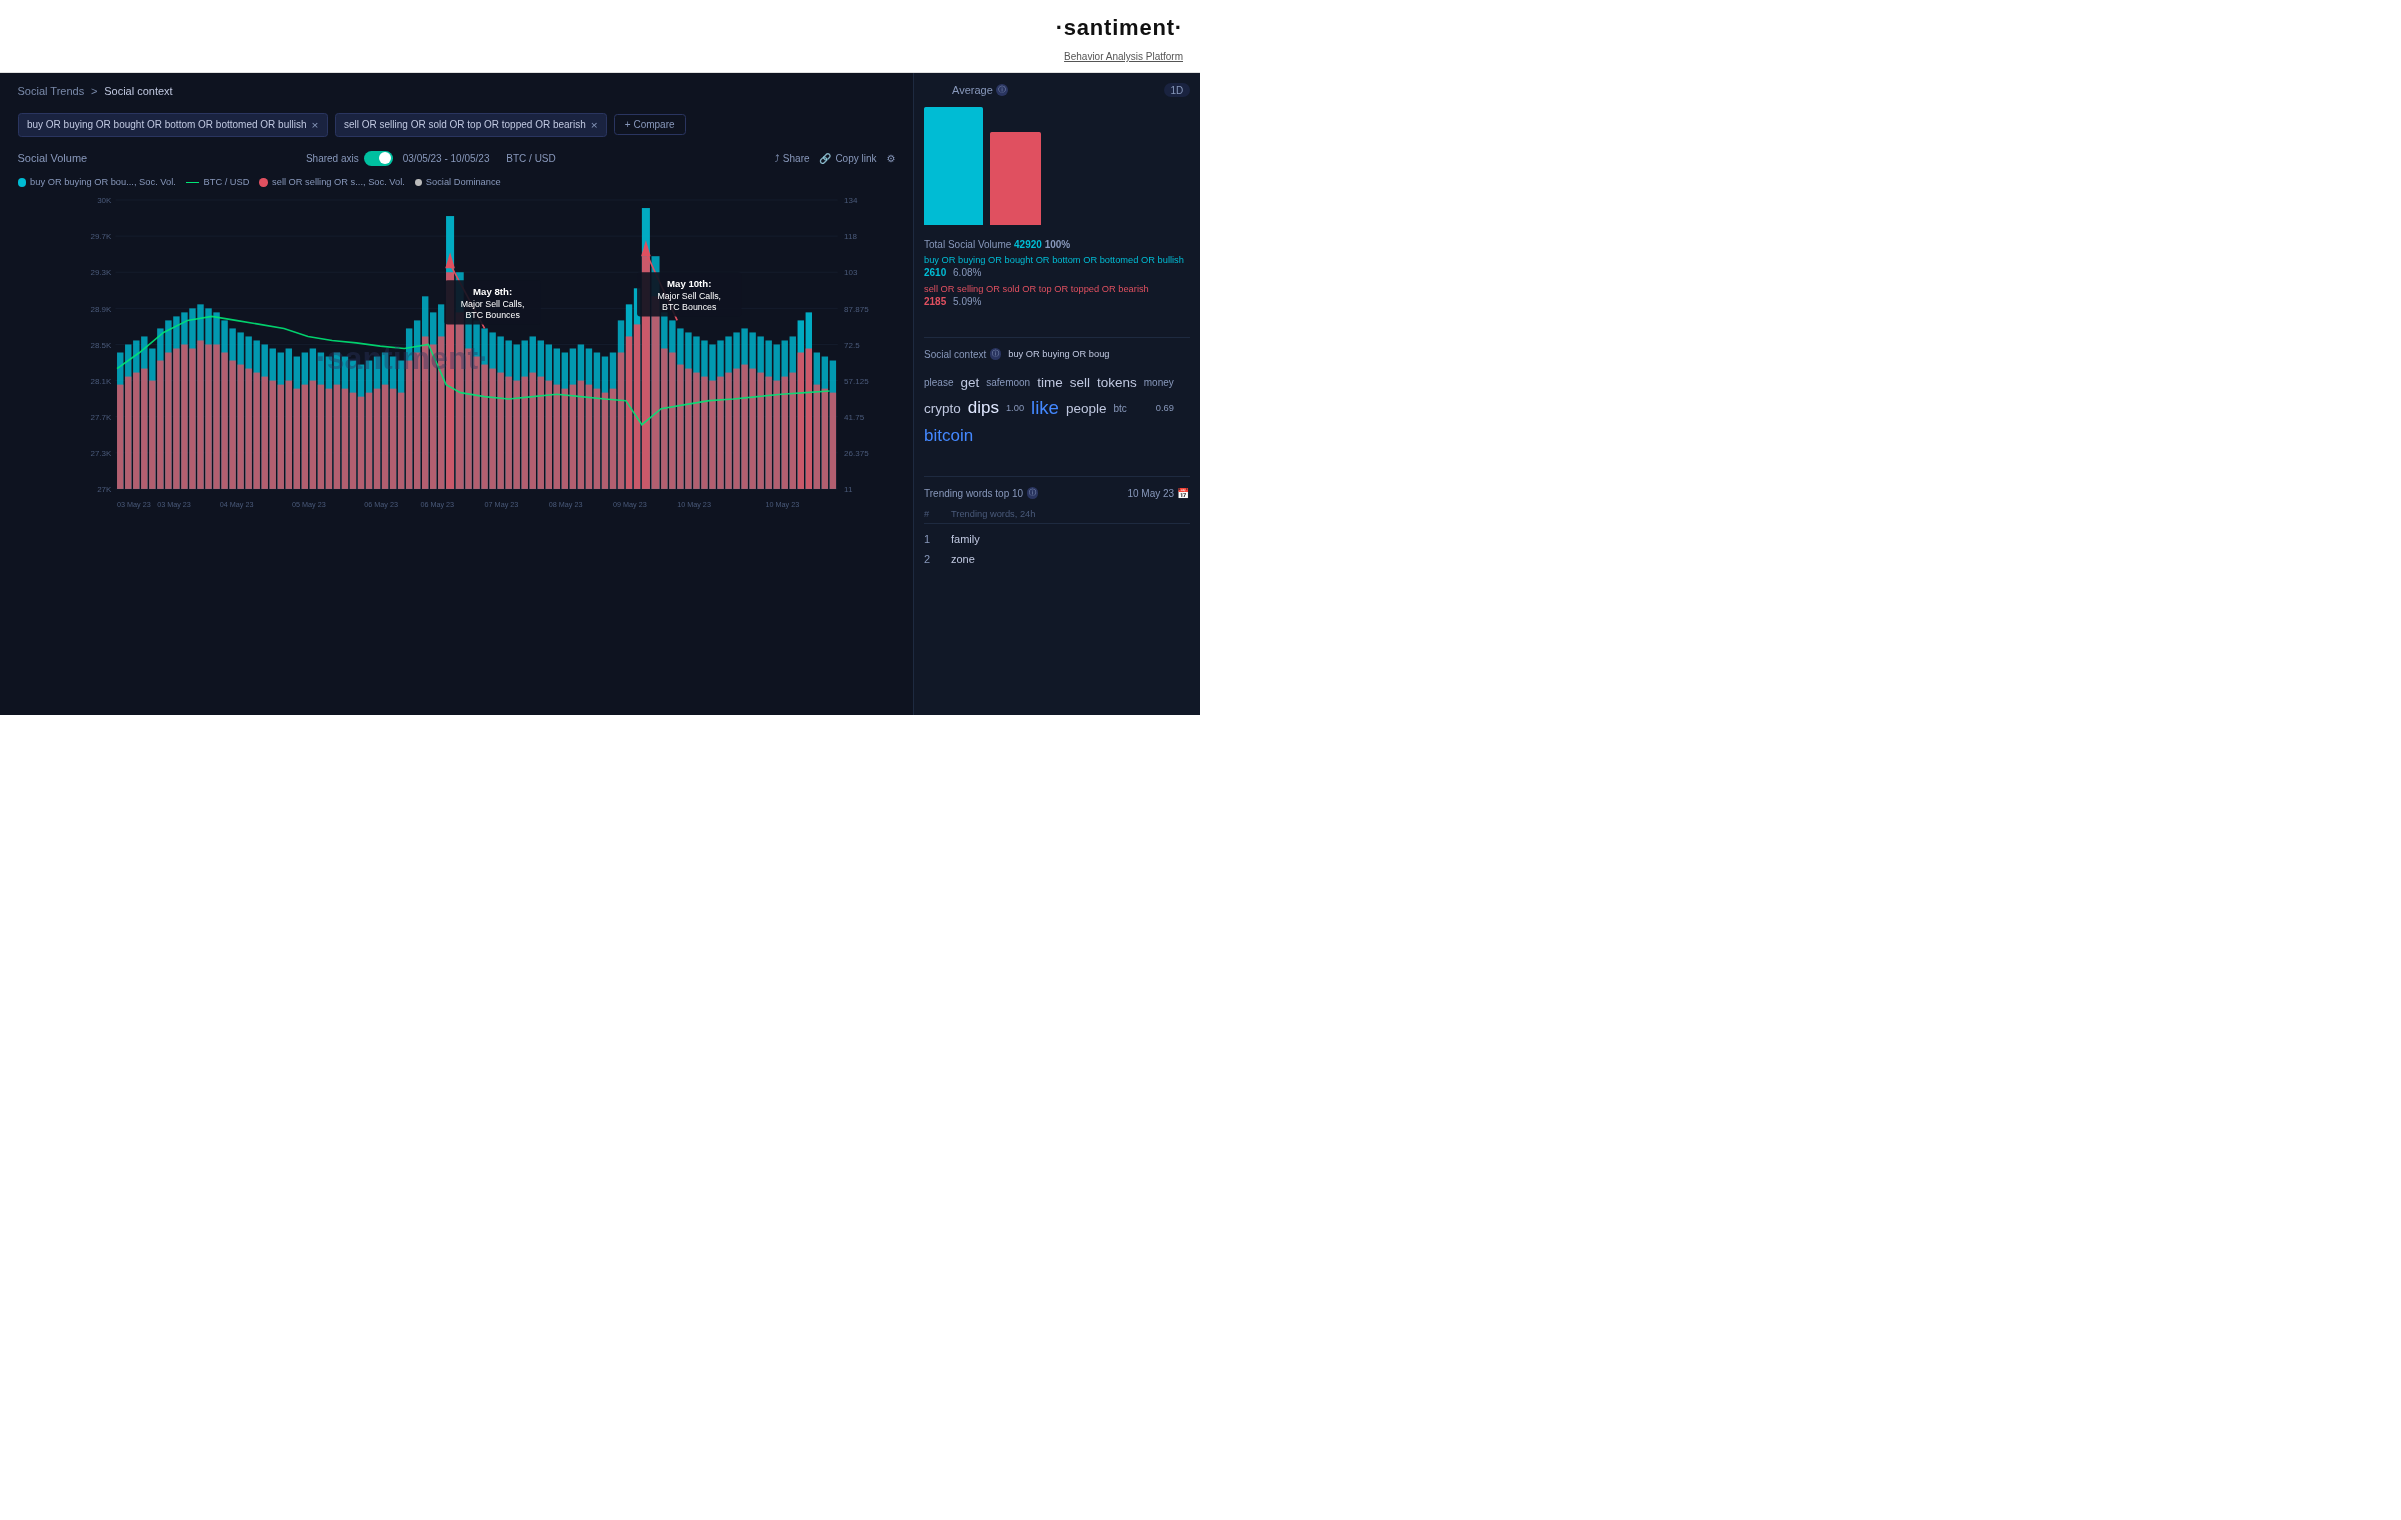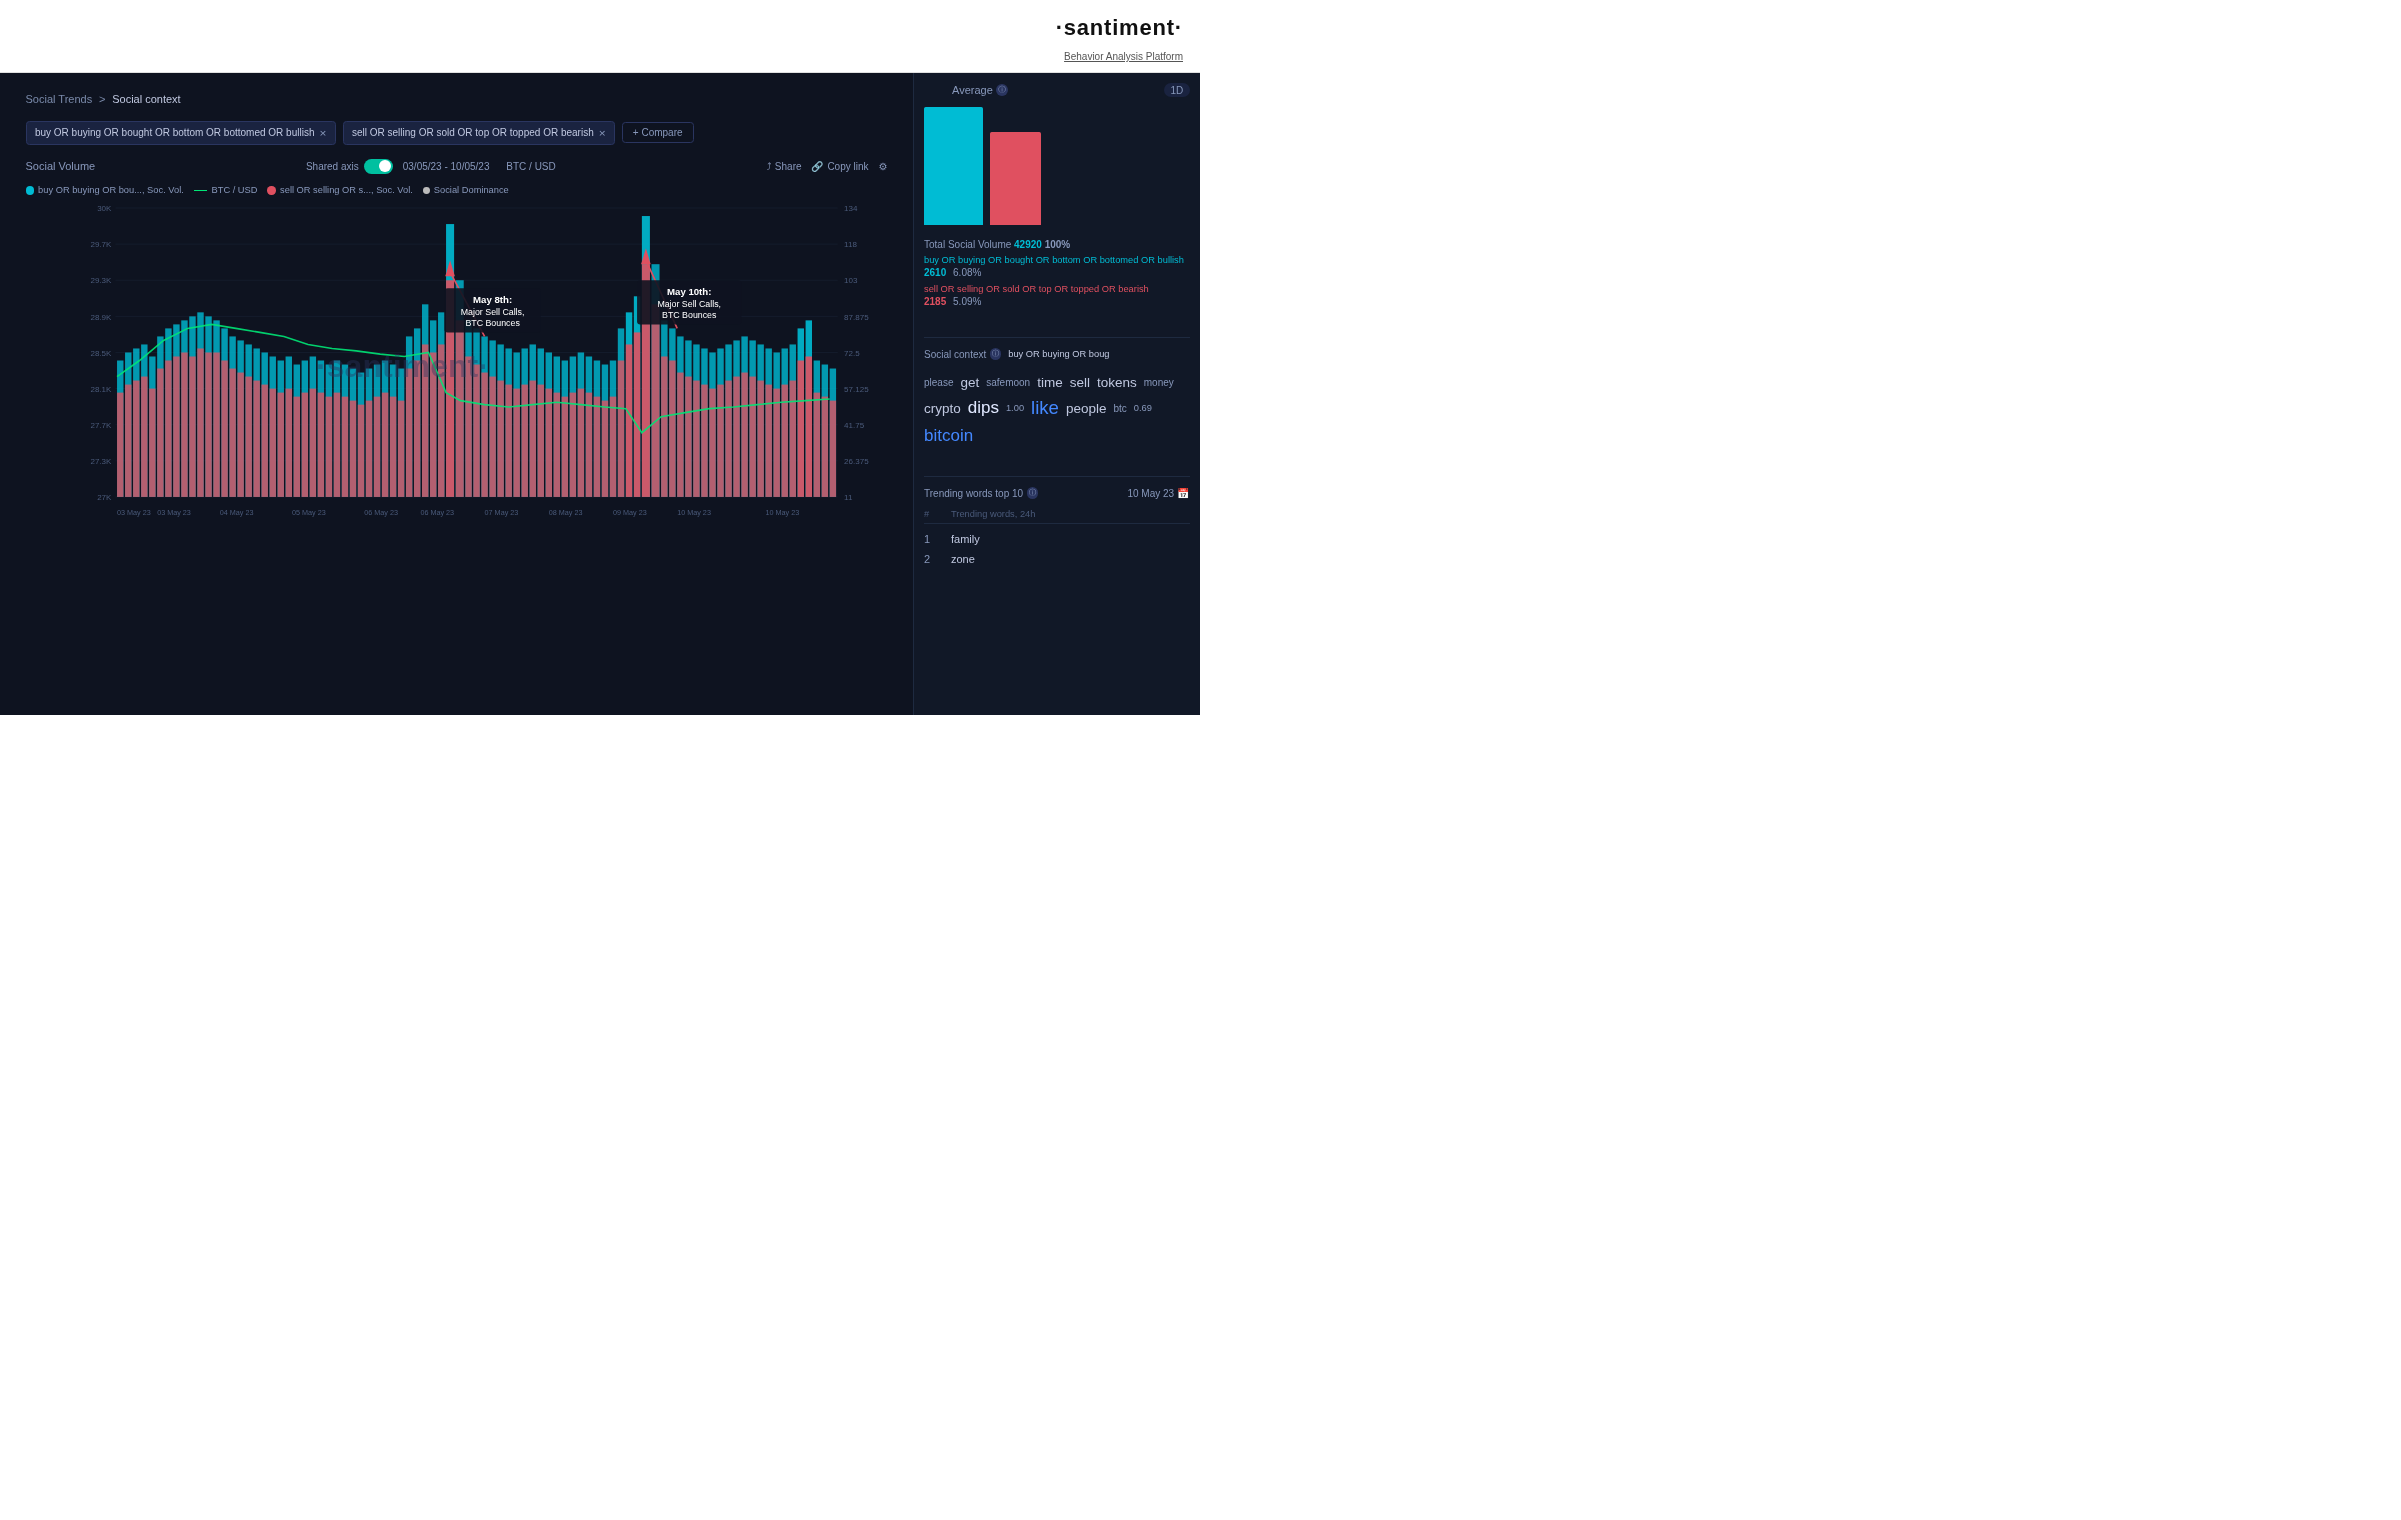--- a/index.html
+++ b/index.html
@@ -50,21 +50,21 @@
       margin-top: 10px;
       text-decoration: underline;
     }
     .main-content {
       display: flex;
       background: #0e1320;
       min-height: 642px;
     }
     .chart-area {
       flex: 1;
-      padding: 12px;
+      padding: 4px;
       display: flex;
       flex-direction: column;
     }
     .breadcrumb {
       display: flex;
       align-items: center;
       gap: 6.8px;
       padding: 8.4px 13.5px;
       background: #0e1320;
     }
@@ -753,21 +753,21 @@
           <span class="word-cloud-item medium">time</span>
           <span class="word-cloud-item medium">sell</span>
           <span class="word-cloud-item medium">tokens</span>
           <span class="word-cloud-item">money</span>
           <span class="word-cloud-item medium">crypto</span>
           <span class="word-cloud-item large">dips</span>
           <span style="font-size:9.3px; color:#8898bb; vertical-align:top;">1.00</span>
           <span class="word-cloud-item blue-large" style="font-size:18.6px;">like</span>
           <span class="word-cloud-item medium">people</span>
           <span class="word-cloud-item">btc</span>
-          <span style="font-size:9.3px; color:#8898bb; vertical-align:top;">0.69</span>
+          <span style="font-size:9.3px; color:#8898bb; vertical-align:top;margin-left:22px;">0.69</span>
           <span class="word-cloud-item blue" style="font-size:17px;">bitcoin</span>
         </div>
       </div>
 
       <div class="divider"></div>
 
       <div class="trending-section">
         <div class="trending-header">
           <div style="display:flex; align-items:center; gap:3.4px;">
             <span class="section-title" style="margin-bottom:0;">Trending words top 10</span>

